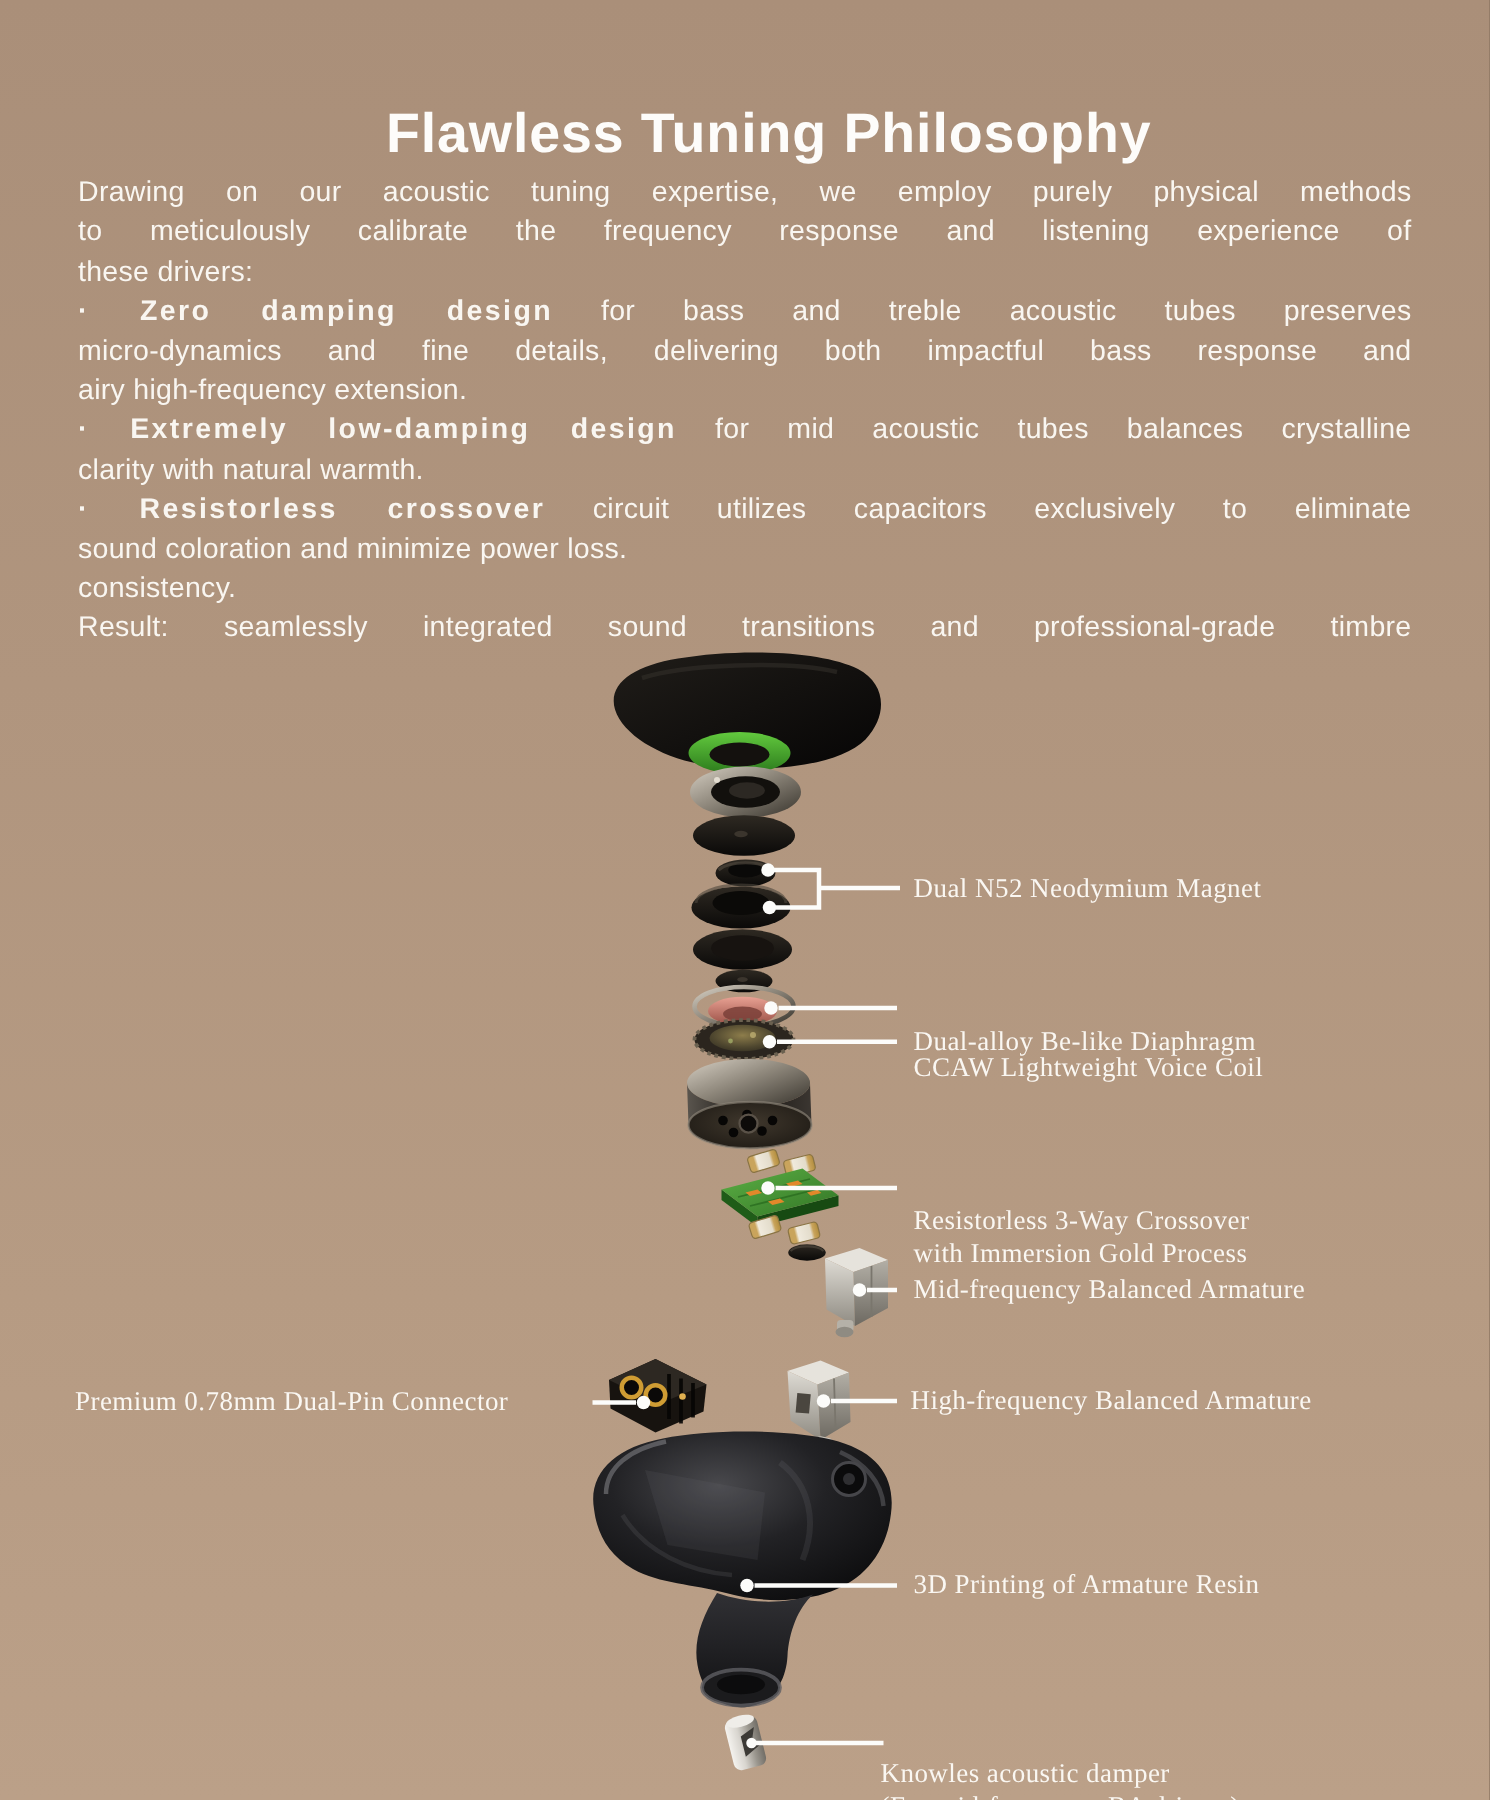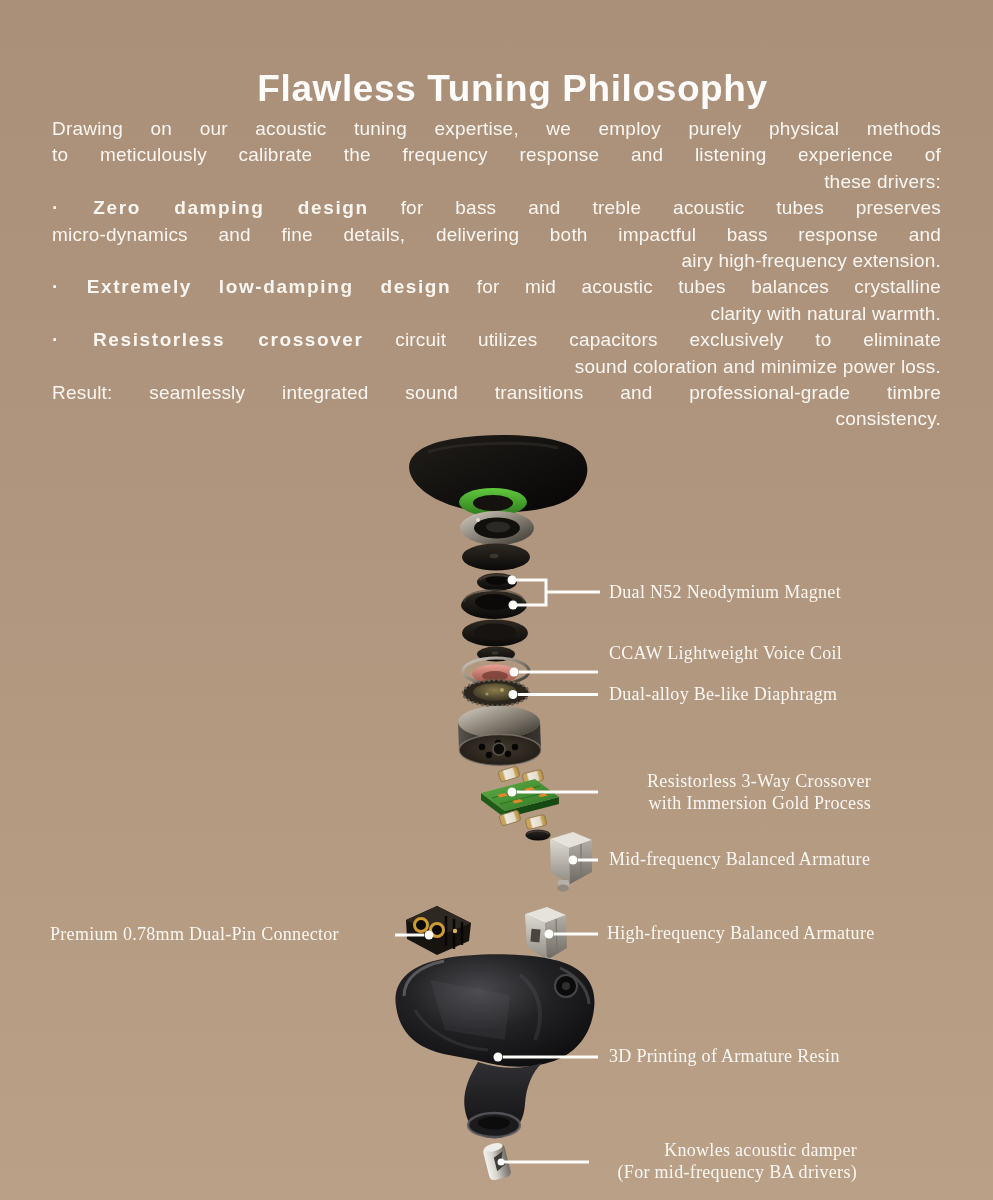--- a/index.html
+++ b/index.html
@@ -9,29 +9,29 @@
     font-family:"Liberation Sans",sans-serif;
   }
   .title{
     position:absolute;top:52px;left:0;width:100%;margin:16px;text-align:center;
     font-size:37px;font-weight:700;color:#fdfcfa;letter-spacing:.6px;
   }
   .intro{
     position:absolute;left:52px;top:116px;width:889px;
     color:#f9f6f1;font-size:19px;line-height:26.4px;letter-spacing:.2px;
   }
-  .iline{text-align:right;}
+  .iline{text-align:left;}
   .iline.j{text-align:justify;text-align-last:justify;}
   .iline b{font-weight:700;letter-spacing:1.6px;}
   .diagram{position:absolute;left:0;top:0;width:993px;height:1200px;}
   .lbl{
     position:absolute;color:#faf7f2;font-size:18px;line-height:21.5px;
     letter-spacing:.3px;white-space:nowrap;font-family:Liberation Serif, serif;
   }
-  .lbl.center{text-align:right;}
+  .lbl.center{text-align:left;margin-top:32px;}
   .callout{stroke:#fcfcfa;stroke-width:3;fill:none;}
   .dot{fill:#fcfcfa;stroke:none;}
 </style>
 </head>
 <body>
 
 <div class="canvas">
 
   <h1 class="title">Flawless Tuning Philosophy</h1>
 
@@ -39,22 +39,22 @@
     <div class="iline j"><span>Drawing on our acoustic tuning expertise, we employ purely physical methods</span></div>
     <div class="iline j"><span>to meticulously calibrate the frequency response and listening experience of</span></div>
     <div class="iline"><span>these drivers:</span></div>
     <div class="iline j"><b>· Zero damping design</b><span> for bass and treble acoustic tubes preserves</span></div>
     <div class="iline j"><span>micro-dynamics and fine details, delivering both impactful bass response and</span></div>
     <div class="iline"><span>airy high-frequency extension.</span></div>
     <div class="iline j"><b>· Extremely low-damping design</b><span> for mid acoustic tubes balances crystalline</span></div>
     <div class="iline"><span>clarity with natural warmth.</span></div>
     <div class="iline j"><b>· Resistorless crossover</b><span> circuit utilizes capacitors exclusively to eliminate</span></div>
     <div class="iline"><span>sound coloration and minimize power loss.</span></div>
+    <div class="iline"><span>consistency.</span></div>
     <div class="iline j"><span>Result: seamlessly integrated sound transitions and professional-grade timbre</span></div>
-    <div class="iline"><span>consistency.</span></div>
   </div>
 
   <svg class="diagram" viewBox="0 0 993 1200">
     <defs>
       <linearGradient id="gDark" x1="0" y1="0" x2="0" y2="1">
         <stop offset="0" stop-color="#2e2922"></stop>
           <stop offset="1" stop-color="#0a0908"></stop>
       </linearGradient>
       <linearGradient id="gPlate" x1="0" y1="0" x2="1" y2="1">
         <stop offset="0" stop-color="#201d19"></stop>
@@ -286,21 +286,21 @@
       <path class="callout" d="M554,934 L598,934"></path>
         <circle class="dot" cx="549" cy="934" r="4.5"></circle>
       <path class="callout" d="M503,1057 L598,1057"></path>
         <circle class="dot" cx="498" cy="1057" r="4.5"></circle>
       <path class="callout" d="M504,1162 L589,1162"></path>
         <circle class="dot" cx="501" cy="1162" r="3.5"></circle>
     </g>
   </svg>
 
   <div class="lbl" style="left:609px;top:582px">Dual N52 Neodymium Magnet</div>
-  <div class="lbl" style="left:609px;top:643px">CCAW Lightweight Voice Coil</div>
+  <div class="lbl" style="left:609px;top:701px">CCAW Lightweight Voice Coil</div>
   <div class="lbl" style="left:609px;top:684px">Dual-alloy Be-like Diaphragm</div>
   <div class="lbl center" style="left:609px;top:771px;width:262px">
     <div>Resistorless 3-Way Crossover</div>
     <div>with Immersion Gold Process</div>
   </div>
   <div class="lbl" style="left:609px;top:849px">Mid-frequency Balanced Armature</div>
   <div class="lbl" style="left:50px;top:924px">Premium 0.78mm Dual-Pin Connector</div>
   <div class="lbl" style="left:607px;top:923px">High-frequency Balanced Armature</div>
   <div class="lbl" style="left:609px;top:1046px">3D Printing of Armature Resin</div>
   <div class="lbl center" style="left:587px;top:1140px;width:270px">

